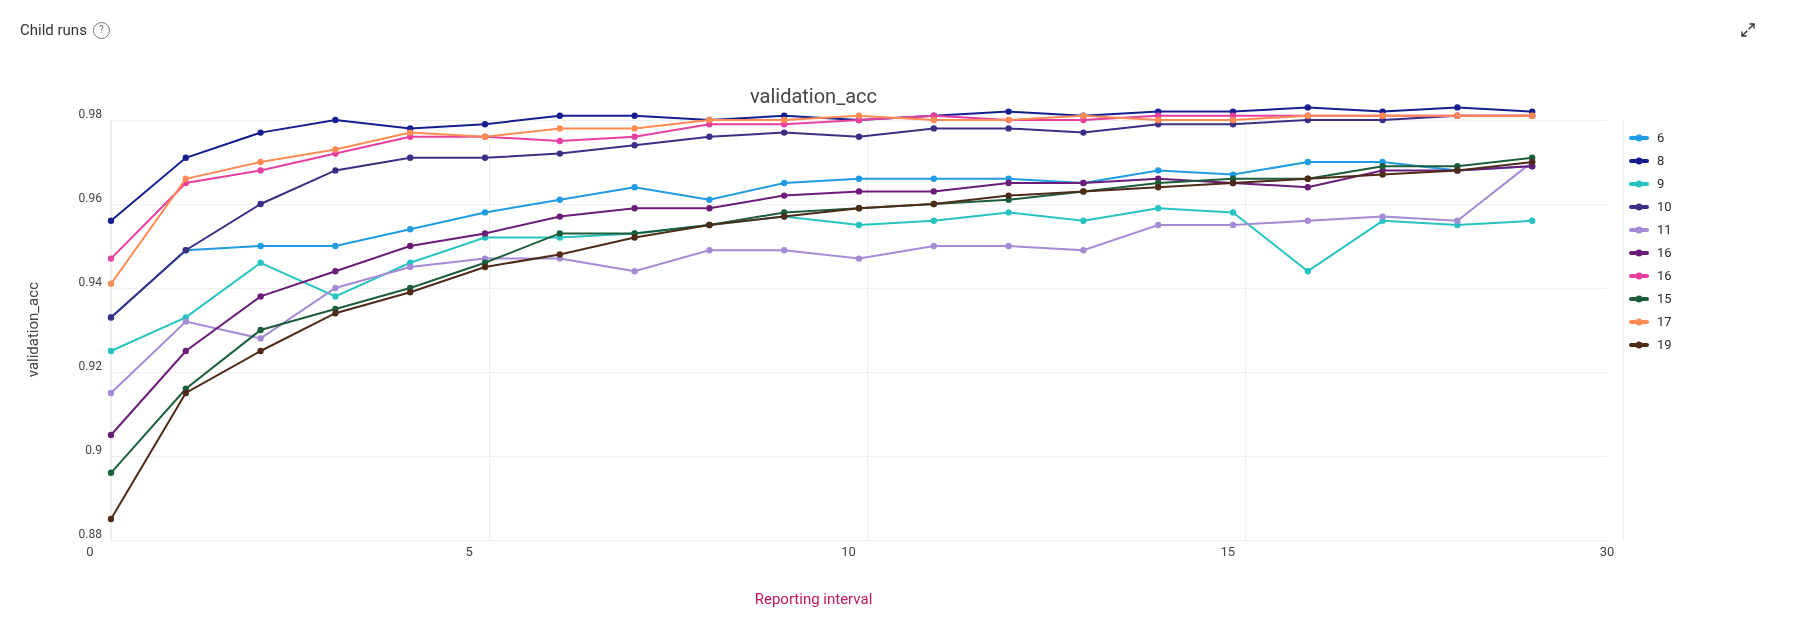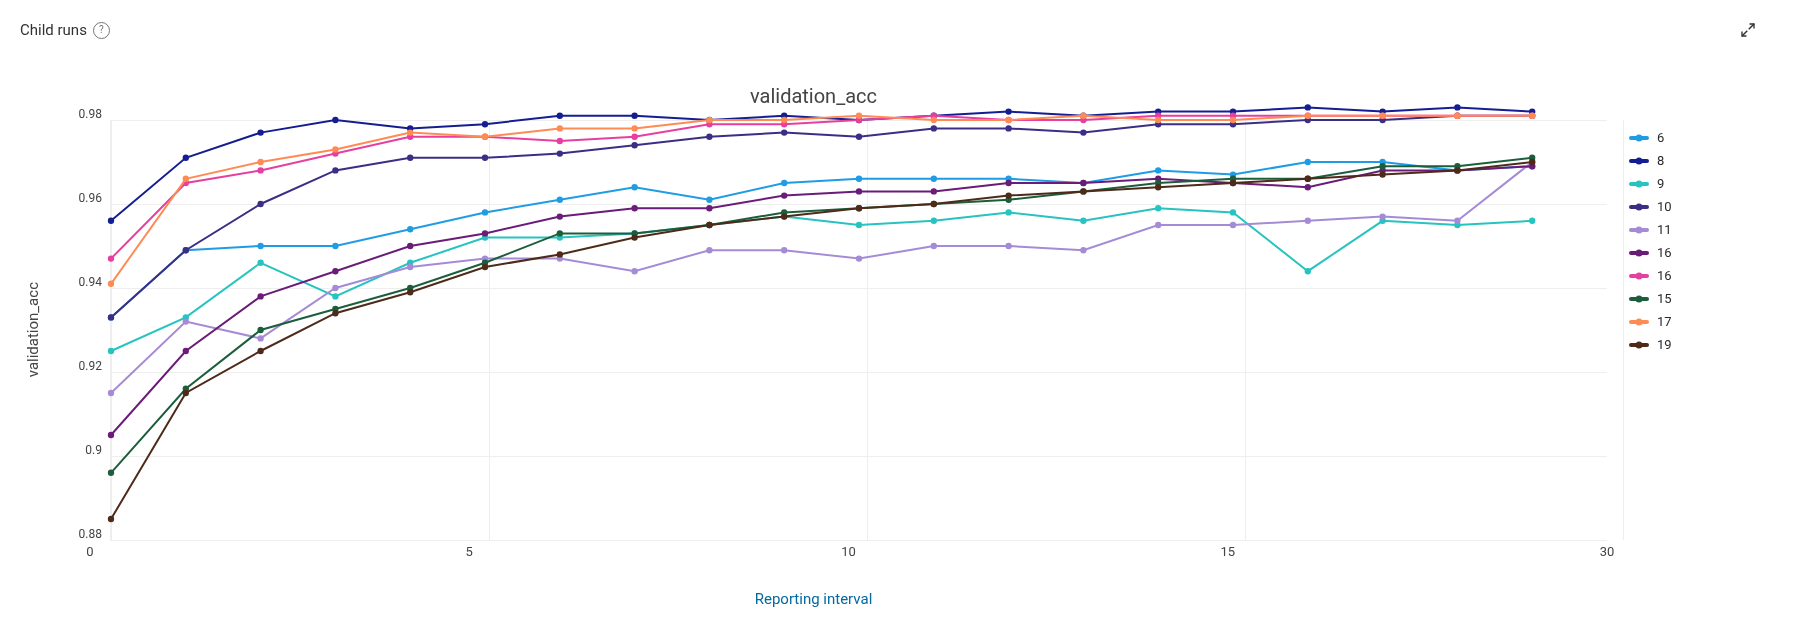--- a/index.html
+++ b/index.html
@@ -131,21 +131,21 @@
     color: #444444;
   }
   .xaxis .xtick {
     position: absolute;
     top: 4px;
     transform: translateX(-50%);
   }
   .xlabel {
     text-align: center;
     font-size: 15px;
-    color: #0369a1;
+    color: #be185d;
     margin-top: 26px;
   }
 
   .legend {
     width: 130px;
     padding-left: 22px;
     padding-top: 50px;
     display: flex;
     flex-direction: column;
     gap: 8px;

